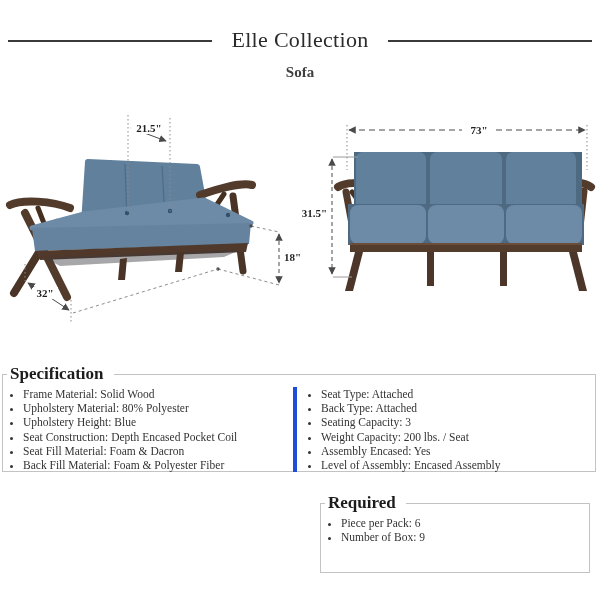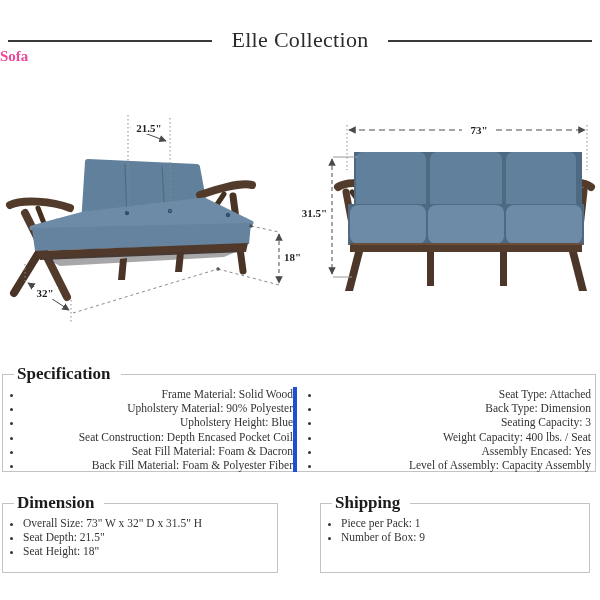--- a/index.html
+++ b/index.html
@@ -9,41 +9,41 @@
   }
   
   .hrule { position:absolute; top:40px; height:2px; background:#3a3a3a; }
   .rule-left  { left:8px;  width:204px; }
   .rule-right { left:388px; width:204px; }
   .title {
     position:absolute; top:27px; left:0; width:600px; text-align:center;
     font-size:22px; font-weight:normal; color:#2b2b2b; letter-spacing:.3px;
   }
   .subtitle {
-    position:absolute; top:48px; left:0; width:600px; text-align:left;
-    font-size:15px; font-weight:bold; color:#ec4899;
+    position:absolute; top:64px; left:0; width:600px; text-align:center;
+    font-size:15px; font-weight:bold; color:#404040;
   }
   
   svg.diagram { position:absolute; top:95px; left:0; }
   .lbl { font-family:"Liberation Serif", serif; font-size:11px; font-weight:bold; fill:#1f1f1f; }
   
   fieldset {
     position:absolute; margin:0; box-sizing:border-box;
     border:1px solid #c3c3c3; background:#fff; padding:0 4px 6px 4px;
   }
   legend {
     font-size:17px; font-weight:bold; color:#1c1c1c;
-    padding:0 10px 0 3px; margin-left:7px;
+    padding:0 10px 0 3px; 
   }
   ul.items { margin:3px 0 0 0; padding:0 0 0 16px; list-style:disc outside; }
   ul.items li { font-size:11.5px; line-height:14.2px; color:#333333; }
   .spec  { left:2px;  top:364px; width:594px; height:108px; }
   .dim   { left:2px;  top:493px; width:276px; height:80px;  }
   .ship  { left:320px; top:493px; width:270px; height:80px; }
-  .spec-cols { display:flex;text-align:right; }
+  .spec-cols { display:flex; }
   .spec-cols ul { flex:1 1 50%; }
   .spec-cols ul.col-right { border-left:4px solid #1d4ed8; padding-left:24px; }
 </style>
 </head>
 <body>
 
 <div class="page">
 
   <div class="hrule rule-left"></div>
   <div class="title">Elle Collection</div>
@@ -148,47 +148,39 @@
       <path d="M332,64 L332,179" stroke="#4a4a4a" stroke-width="1" stroke-dasharray="4 3" fill="none" marker-start="url(#ah)" marker-end="url(#ah)"></path>
       <text class="lbl" x="327" y="122" text-anchor="end">31.5"</text>
     </g>
   </svg>
 
   <fieldset class="spec">
     <legend>Specification</legend>
     <div class="spec-cols">
       <ul class="items col-left">
         <li>Frame Material: Solid Wood</li>
-        <li>Upholstery Material: 90% Polyester</li>
+        <li>Upholstery Material: 80% Polyester</li>
         <li>Upholstery Height: Blue</li>
         <li>Seat Construction: Depth Encased Pocket Coil</li>
         <li>Seat Fill Material: Foam &amp; Dacron</li>
         <li>Back Fill Material: Foam &amp; Polyester Fiber</li>
       </ul>
       <ul class="items col-right">
         <li>Seat Type: Attached</li>
-        <li>Back Type: Dimension</li>
+        <li>Back Type: Attached</li>
         <li>Seating Capacity: 3</li>
-        <li>Weight Capacity: 400 lbs. / Seat</li>
+        <li>Weight Capacity: 200 lbs. / Seat</li>
         <li>Assembly Encased: Yes</li>
-        <li>Level of Assembly: Capacity Assembly</li>
+        <li>Level of Assembly: Encased Assembly</li>
       </ul>
     </div>
   </fieldset>
 
-  <fieldset class="dim">
-    <legend>Dimension</legend>
-    <ul class="items">
-      <li>Overall Size: 73" W x 32" D x 31.5" H</li>
-      <li>Seat Depth: 21.5"</li>
-      <li>Seat Height: 18"</li>
-    </ul>
-  </fieldset>
 
   <fieldset class="ship">
-    <legend>Shipping</legend>
+    <legend>Required</legend>
     <ul class="items">
-      <li>Piece per Pack: 1</li>
+      <li>Piece per Pack: 6</li>
       <li>Number of Box: 9</li>
     </ul>
   </fieldset>
 
 </div>
 
 </body></html>

